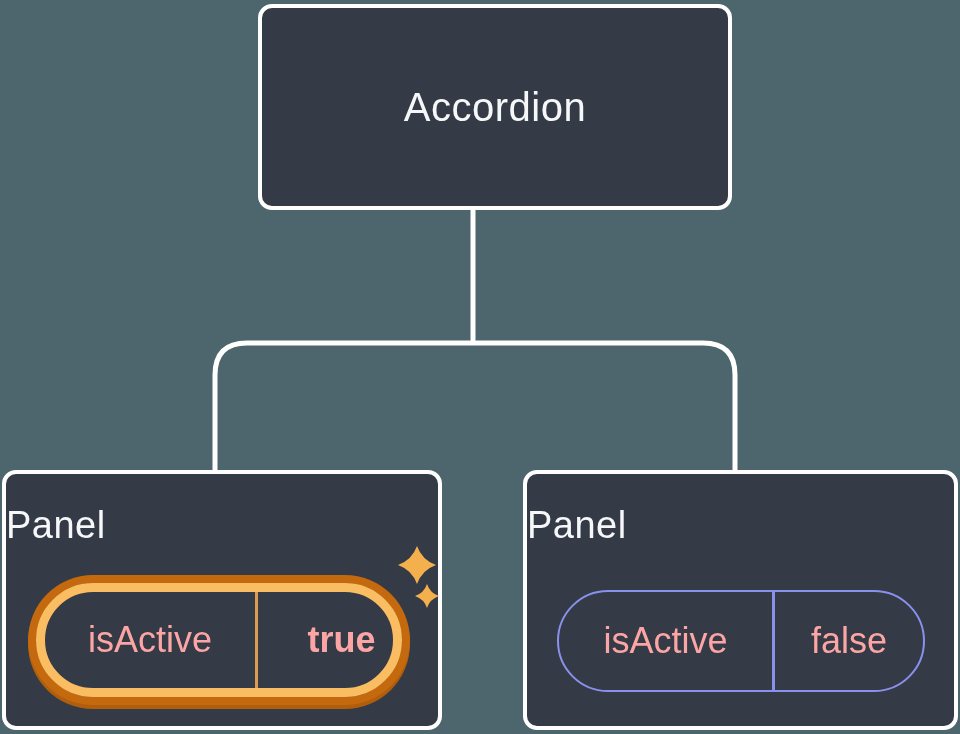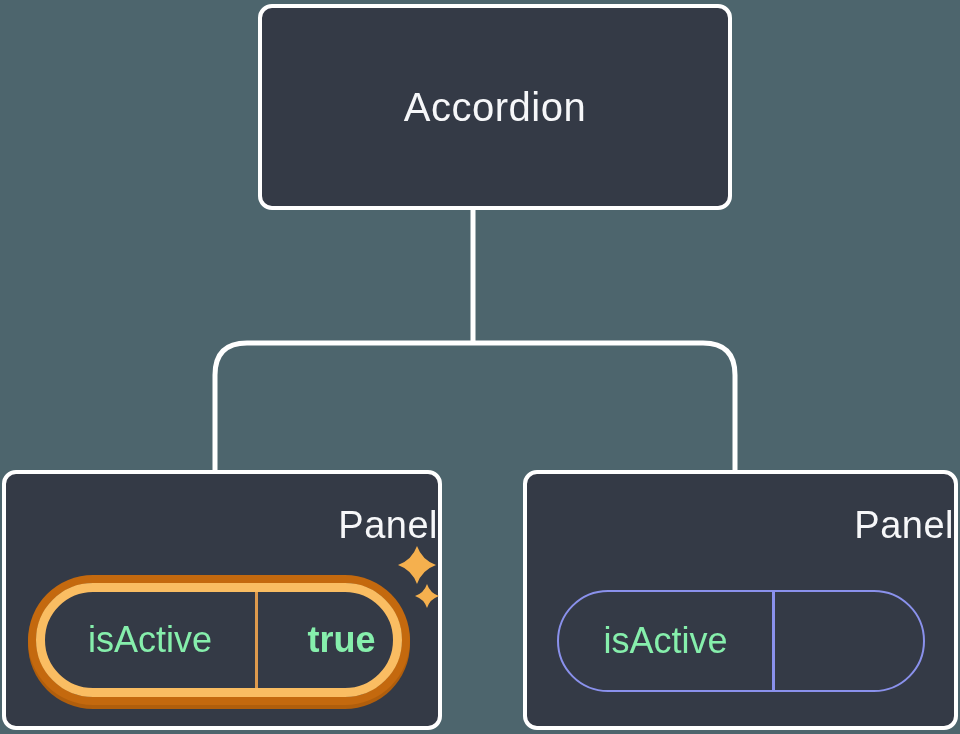--- a/index.html
+++ b/index.html
@@ -39,34 +39,34 @@
     font-size: 40px;
     font-weight: 500;
     letter-spacing: 0.5px;
   }
   .node-panel-left  { left: 2px;   top: 470px; width: 440px; height: 260px; }
   .node-panel-right { left: 523px; top: 470px; width: 435px; height: 260px; }
   .panel-title {
     position: absolute;
     left: 0; top: 30px;
     width: 100%;
-    text-align: right;
+    text-align: left;
     color: #F6F7F9;
     font-size: 38px;
     font-weight: 500;
     letter-spacing: 0.5px;
   }
   .pill {
     position: absolute;
     display: flex;
     align-items: stretch;
     border-radius: 999px;
     box-sizing: border-box;
     font-size: 36px;
-    color: #86efac;
+    color: #fca5a5;
   }
   .pill-active {
     left: 30px; top: 109px;
     width: 366px; height: 114px;
     border: 9px solid #FABD62;
     box-shadow: 0 0 0 8px #C4690E, 0 4px 0 8px #B05E0C;
   }
   .pill-inactive {
     left: 30px; top: 116px;
     width: 368px; height: 102px;
@@ -123,16 +123,17 @@
       <path fill="#F5B04E" d="M38 38 Q41 47 50 50 Q41 53 38 62 Q35 53 26 50 Q35 47 38 38 Z"></path>
     </svg>
   </div>
 
   <div class="node node-panel-right">
     <div class="panel-title">Panel</div>
 
     <div class="pill pill-inactive">
       <div class="pill-cell cell-key">isActive</div>
       <div class="pill-divider"></div>
+      <div class="pill-cell cell-value">false</div>
     </div>
   </div>
 
 </div>
 
 </body></html>

